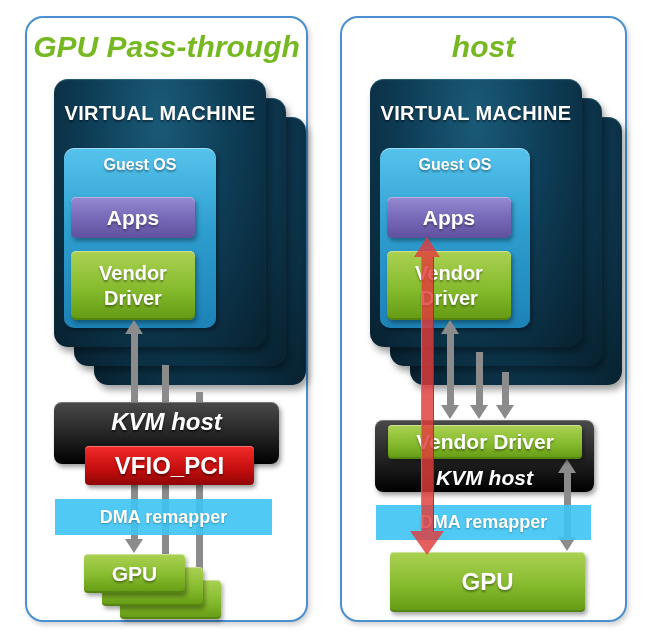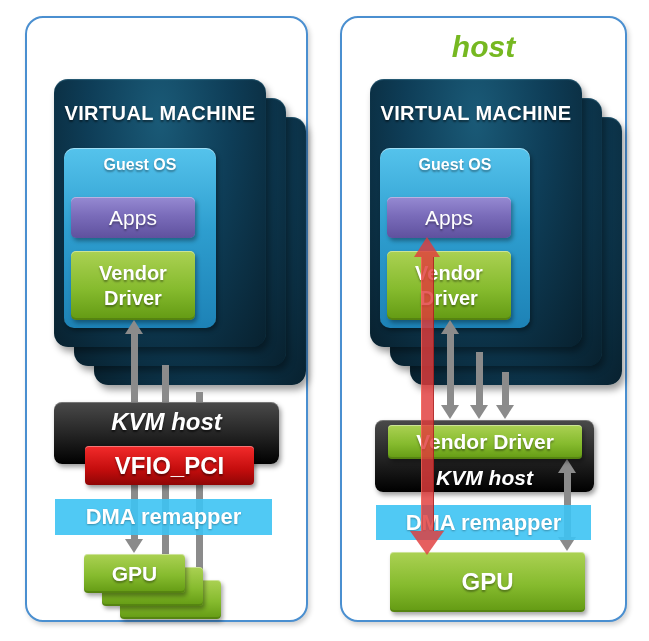--- a/index.html
+++ b/index.html
@@ -23,40 +23,40 @@
             text-shadow:0 2px 2px rgba(0,0,0,0.45);}
   .guest-os{position:absolute;border-radius:10px;
             background:linear-gradient(180deg,#55c3ec 0%,#2e9ecf 45%,#1d82b6 100%);
             box-shadow:2px 3px 4px rgba(0,0,0,0.35), inset 0 1px 0 rgba(255,255,255,0.45);}
   .guest-os-label{position:absolute;top:8px;left:0;width:100%;text-align:center;color:#fff;
             font-size:16px;font-weight:bold;text-shadow:0 2px 2px rgba(0,0,0,0.35);}
   .apps-box{position:absolute;left:7px;top:49px;width:124px;height:41px;border-radius:5px;
             background:linear-gradient(180deg,#968ad2 0%,#7a6cba 45%,#5f519e 100%);
             box-shadow:2px 3px 4px rgba(0,0,0,0.35), inset 0 1px 0 rgba(255,255,255,0.35);
             display:flex;align-items:center;justify-content:center;color:#fff;
-            font-size:21px;font-weight:normal;text-shadow:0 2px 2px rgba(0,0,0,0.35);}
+            font-size:21px;font-weight:bold;text-shadow:0 2px 2px rgba(0,0,0,0.35);}
   .green-box{background:linear-gradient(180deg,#abd153 0%,#86bb2e 55%,#639a13 100%);
             box-shadow:2px 3px 4px rgba(0,0,0,0.35), inset 0 1px 0 rgba(255,255,255,0.4), inset 0 -2px 0 rgba(0,0,0,0.15);
             color:#fff;font-weight:bold;text-shadow:0 2px 2px rgba(0,0,0,0.35);}
   .vendor-vm{position:absolute;left:7px;top:103px;width:124px;height:69px;border-radius:5px;
             display:flex;align-items:center;justify-content:center;text-align:center;
             font-size:20px;line-height:1.25;}
   .kvm-box{position:absolute;border-radius:8px;
             background:linear-gradient(180deg,#4a4a4a 0%,#222222 55%,#000000 100%);
             box-shadow:2px 3px 5px rgba(0,0,0,0.4), inset 0 1px 0 rgba(255,255,255,0.25);}
   .kvm-label{position:absolute;left:0;width:100%;text-align:center;color:#fff;font-weight:bold;
             text-shadow:0 2px 2px rgba(0,0,0,0.6);font-style:italic;}
   .vfio-box{position:absolute;left:58px;top:428px;width:169px;height:39px;border-radius:4px;z-index:8;
             background:linear-gradient(180deg,#f32b2b 0%,#c40d0d 60%,#8f0505 100%);
             box-shadow:2px 3px 4px rgba(0,0,0,0.4), inset 0 1px 0 rgba(255,255,255,0.35);
             display:flex;align-items:center;justify-content:center;color:#fff;
             font-size:24px;font-weight:bold;text-shadow:0 2px 2px rgba(0,0,0,0.45);}
   .dma-bar{position:absolute;z-index:6;background:rgba(61,195,243,0.9);
             display:flex;align-items:center;justify-content:center;color:#fff;
-            font-size:22px;font-weight:bold;text-shadow:0 1px 2px rgba(0,0,0,0.3);}
+            font-size:18px;font-weight:bold;text-shadow:0 1px 2px rgba(0,0,0,0.3);}
   .gpu-box{position:absolute;border-radius:4px;display:flex;align-items:center;justify-content:center;}
   
   .varrow{position:absolute;display:flex;flex-direction:column;align-items:center;z-index:5;}
   .varrow .shaft{width:7px;flex:1;background:#8b8b8b;}
   .varrow .head-up{width:0;height:0;border-left:9px solid transparent;border-right:9px solid transparent;
                    border-bottom:14px solid #8b8b8b;}
   .varrow .head-down{width:0;height:0;border-left:9px solid transparent;border-right:9px solid transparent;
                    border-top:14px solid #8b8b8b;}
   .red-arrow{position:absolute;display:flex;flex-direction:column;align-items:center;z-index:50;}
   .red-arrow .r-head-up{width:0;height:0;border-left:13px solid transparent;border-right:13px solid transparent;
@@ -65,20 +65,21 @@
                    box-shadow:inset 1px 0 0 rgba(255,120,100,0.55), inset -1px 0 0 rgba(150,20,20,0.6);}
   .red-arrow .r-head-down{width:0;height:0;border-left:17px solid transparent;border-right:17px solid transparent;
                    border-top:24px solid rgba(224,60,60,0.82);}
 </style>
 </head>
 <body>
 
 <div class="stage">
 
   <div class="panel left">
+    <div class="panel-title">GPU Pass-through</div>
 
     <div class="vm-card" style="left:67px;top:99px;z-index:1;">
       <div class="ghost-guest"></div>
     </div>
     <div class="vm-card" style="left:47px;top:80px;z-index:2;">
       <div class="ghost-guest"></div>
     </div>
 
     <div class="vm-card" style="left:27px;top:61px;z-index:3;">
       <div class="vm-title">VIRTUAL MACHINE</div>

